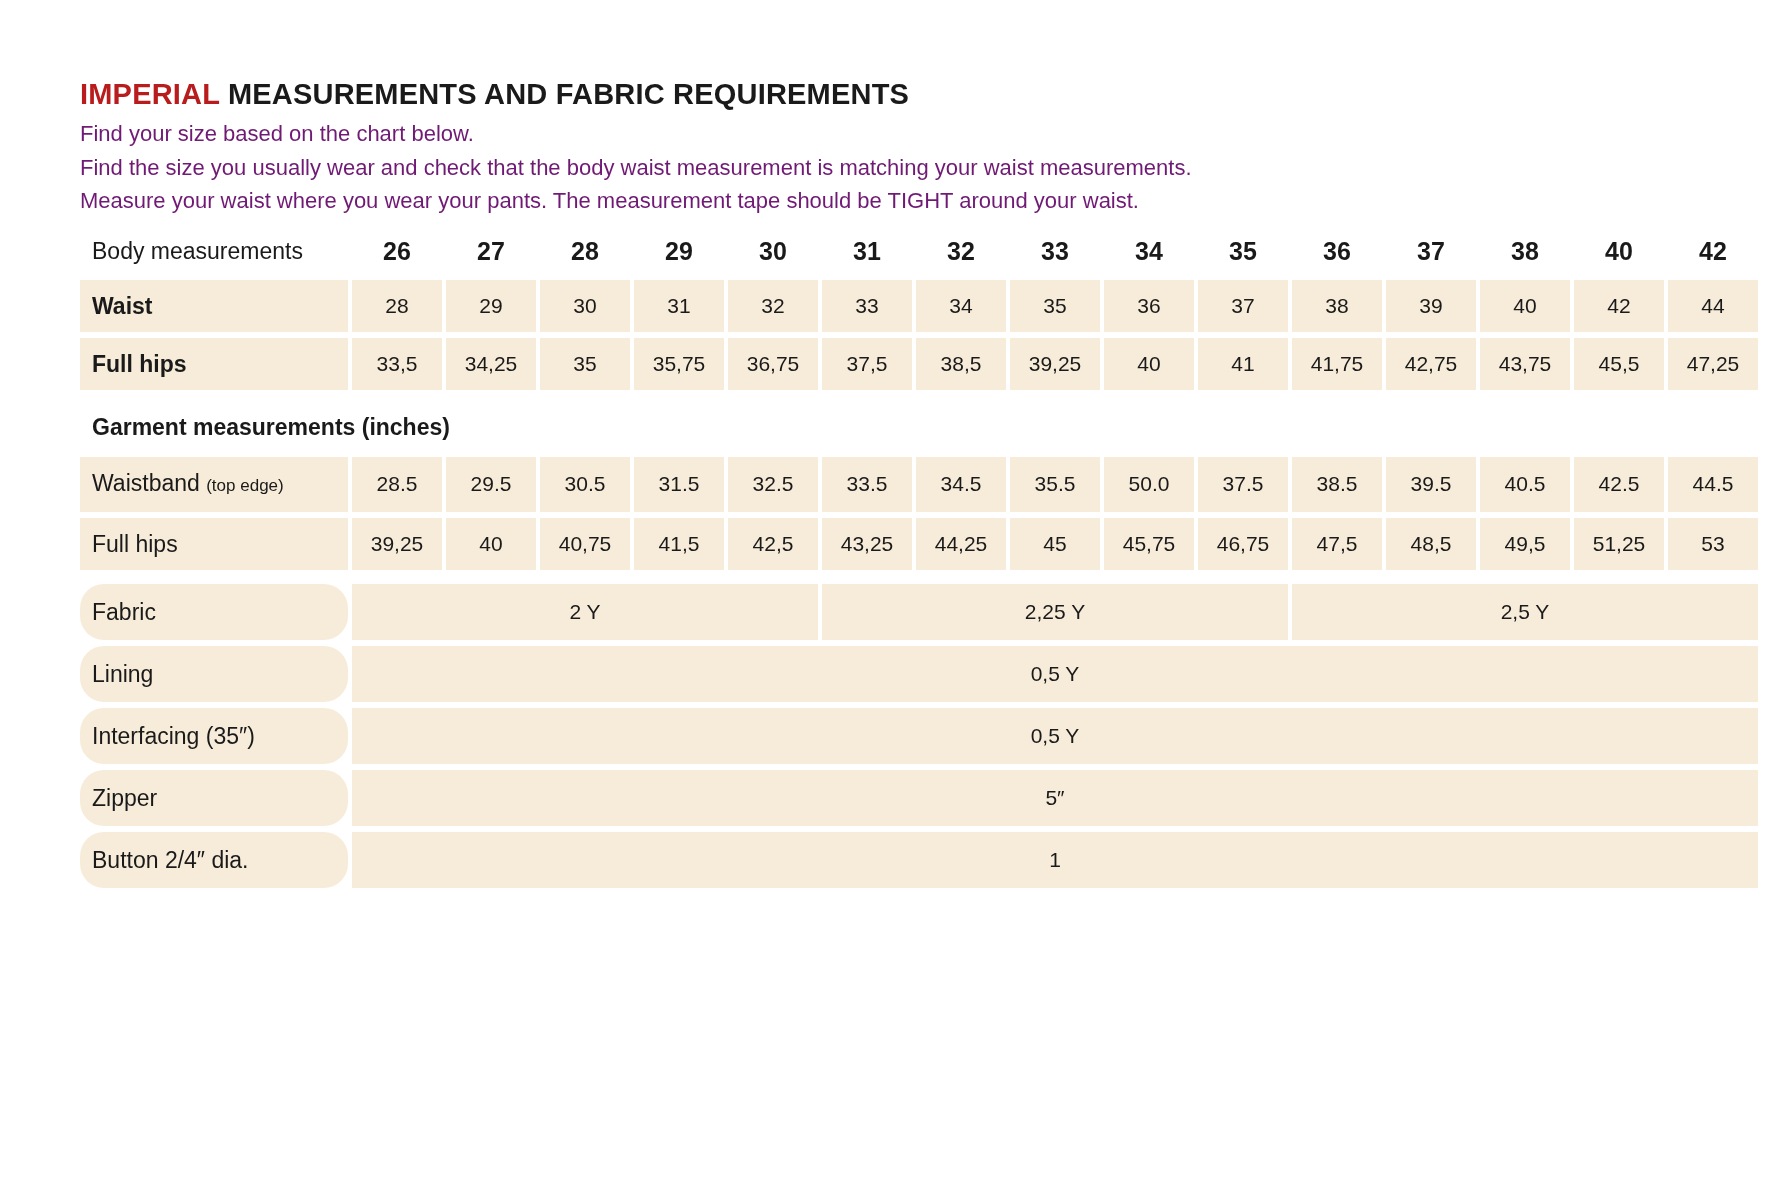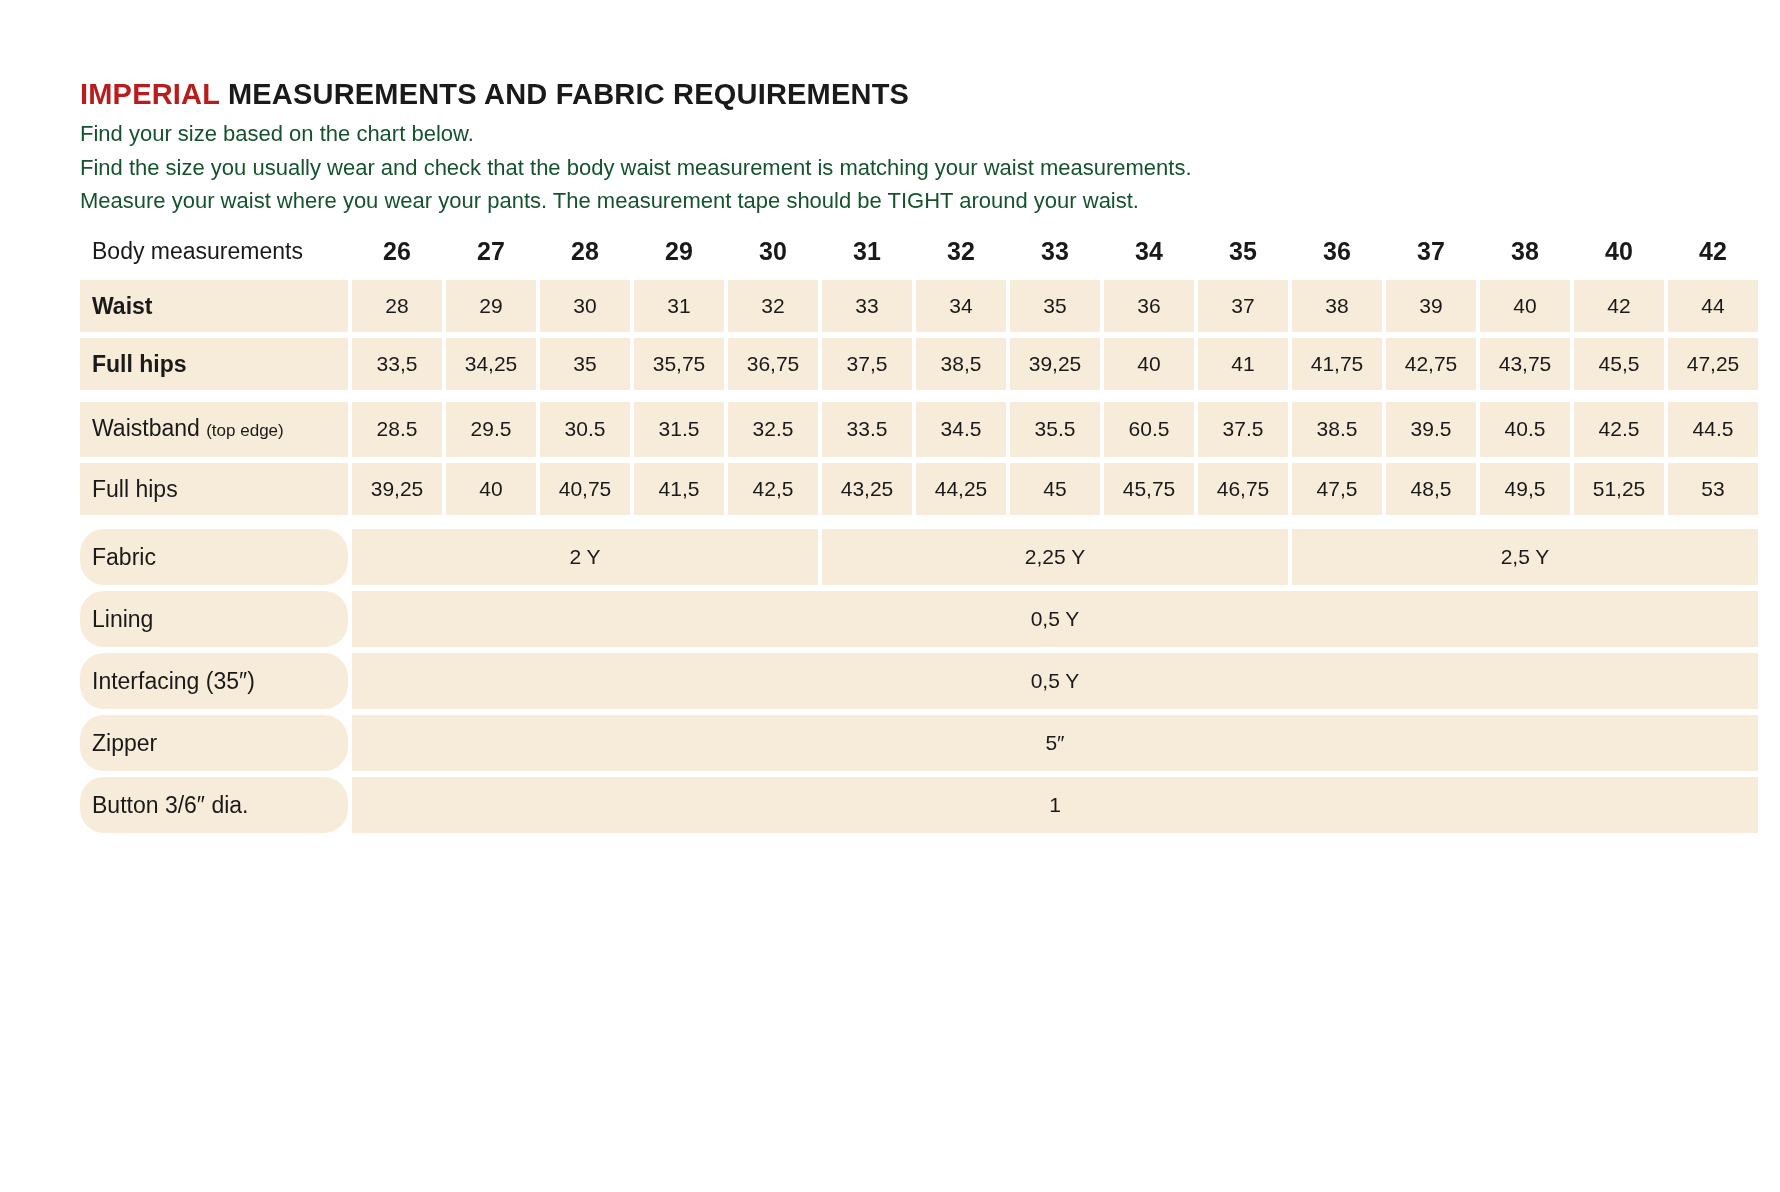--- a/index.html
+++ b/index.html
@@ -26,21 +26,21 @@
     margin: 0 0 6px 0;
     white-space: nowrap;
   }
   .title .accent {
     color: #e07a3f;
   }
   .intro {
     font-size: 22px;
     line-height: 1.53;
     margin: 0;
-    color: #14532d;
+    color: #701a75;
   }
   .intro div {
     white-space: nowrap;
   }
   
   table {
     border-collapse: separate;
     border-spacing: 4px 6px;
     table-layout: fixed;
     margin-left: -4px;
@@ -204,20 +204,21 @@
         <td class="cell">41</td>
         <td class="cell">41,75</td>
         <td class="cell">42,75</td>
         <td class="cell">43,75</td>
         <td class="cell">45,5</td>
         <td class="cell">47,25</td>
       </tr>
     </tbody>
   </table>
 
+  <div class="section-title">Garment measurements (inches)</div>
 
   <table class="tbl-garment">
     <colgroup>
       <col style="width:268px">
       <col style="width:90px">
         <col style="width:90px">
         <col style="width:90px">
       <col style="width:90px">
         <col style="width:90px">
         <col style="width:90px">
@@ -238,21 +239,21 @@
           <span class="small">(top edge)</span>
         </td>
         <td class="cell">28.5</td>
         <td class="cell">29.5</td>
         <td class="cell">30.5</td>
         <td class="cell">31.5</td>
         <td class="cell">32.5</td>
         <td class="cell">33.5</td>
         <td class="cell">34.5</td>
         <td class="cell">35.5</td>
-        <td class="cell">60.5</td>
+        <td class="cell">50.0</td>
         <td class="cell">37.5</td>
         <td class="cell">38.5</td>
         <td class="cell">39.5</td>
         <td class="cell">40.5</td>
         <td class="cell">42.5</td>
         <td class="cell">44.5</td>
       </tr>
       <tr>
         <td class="rowlabel">Full hips</td>
         <td class="cell">39,25</td>
@@ -307,19 +308,19 @@
       </tr>
       <tr>
         <td class="fab-label">Interfacing (35″)</td>
         <td class="merged" colspan="15">0,5 Y</td>
       </tr>
       <tr>
         <td class="fab-label">Zipper</td>
         <td class="merged" colspan="15">5″</td>
       </tr>
       <tr>
-        <td class="fab-label">Button 3/6″ dia.</td>
+        <td class="fab-label">Button 2/4″ dia.</td>
         <td class="merged" colspan="15">1</td>
       </tr>
     </tbody>
   </table>
 
 </div>
 
 </body></html>

